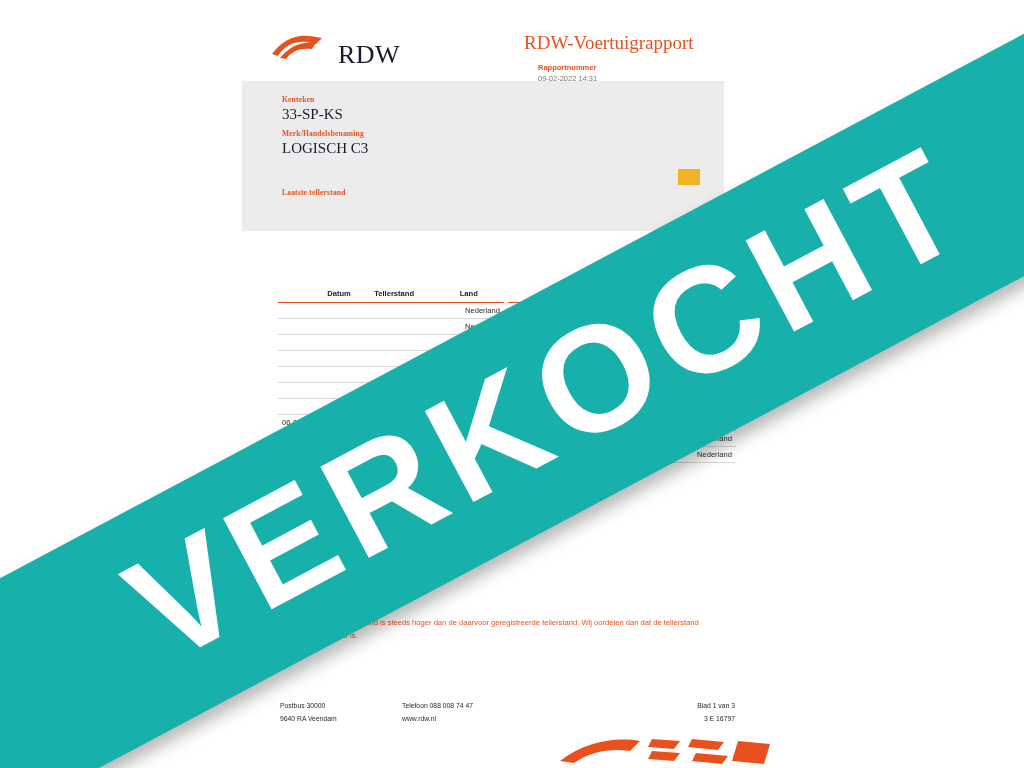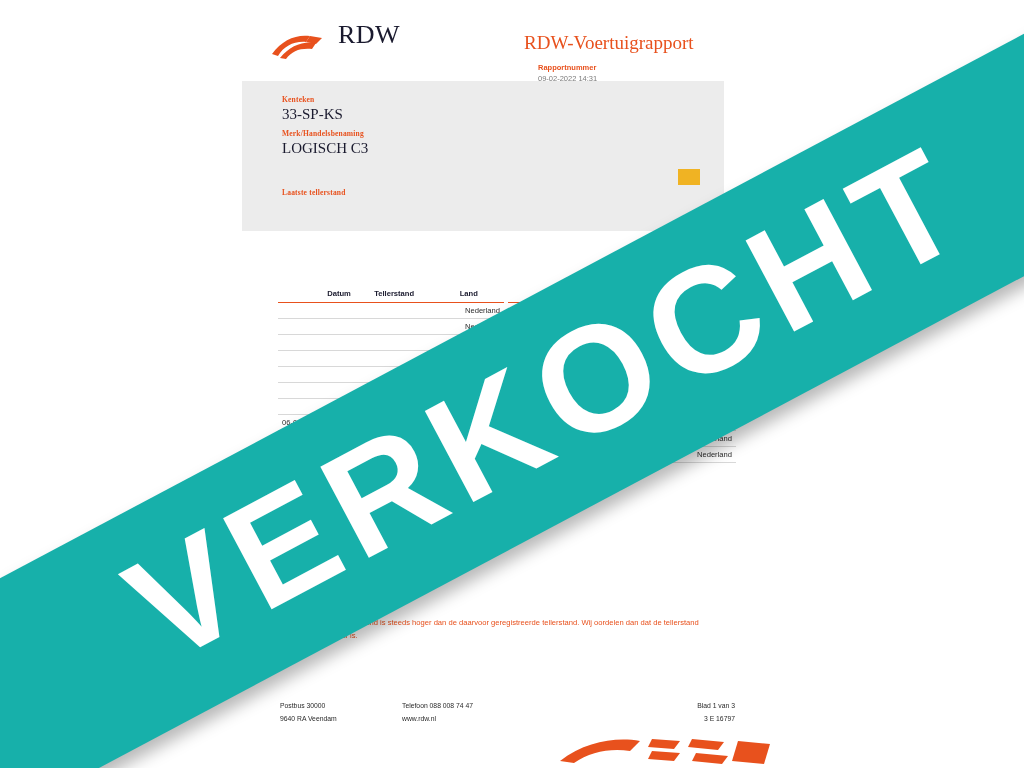--- a/index.html
+++ b/index.html
@@ -33,21 +33,21 @@
   .logo-wrap {
     position: absolute;
     left: -10px;
     top: 12px;
     width: 60px;
     height: 32px;
   }
   .brand-title {
     position: absolute;
     left: 58px;
-    top: 2px;
+    top: 22px;
     font-family: "Liberation Serif", serif;
     font-size: 26px;
     color: #1a1a2e;
     letter-spacing: 0.5px;
   }
   .report-title {
     position: absolute;
     left: 244px;
     top: 14px;
     font-family: "Liberation Serif", serif;

